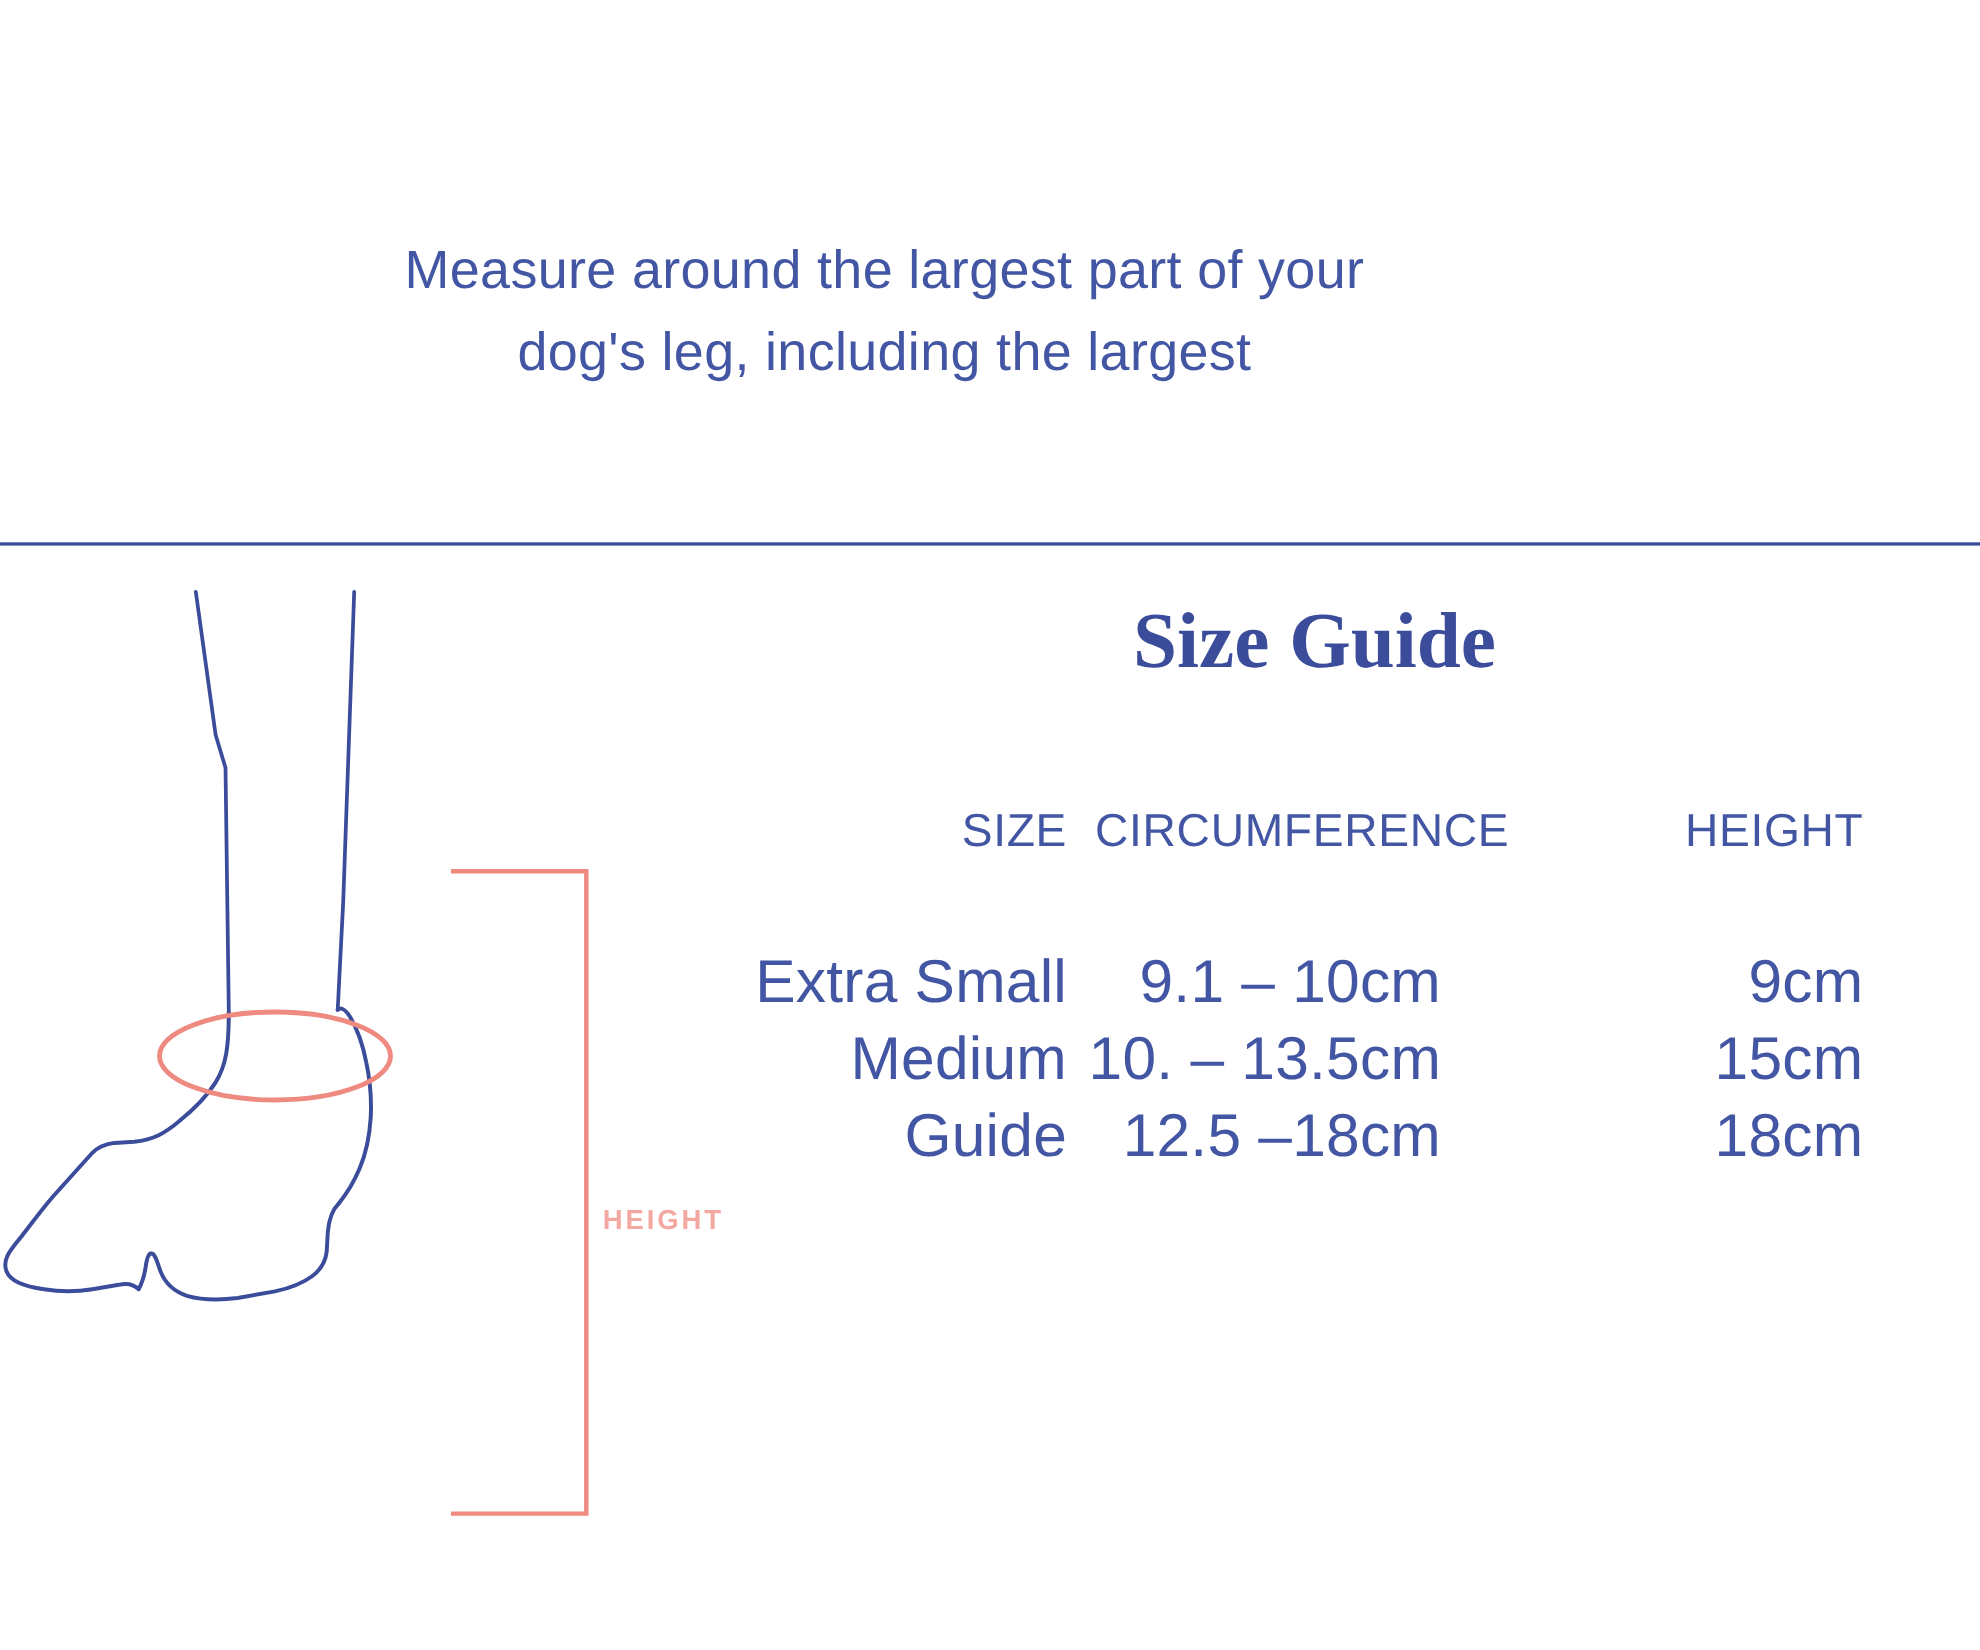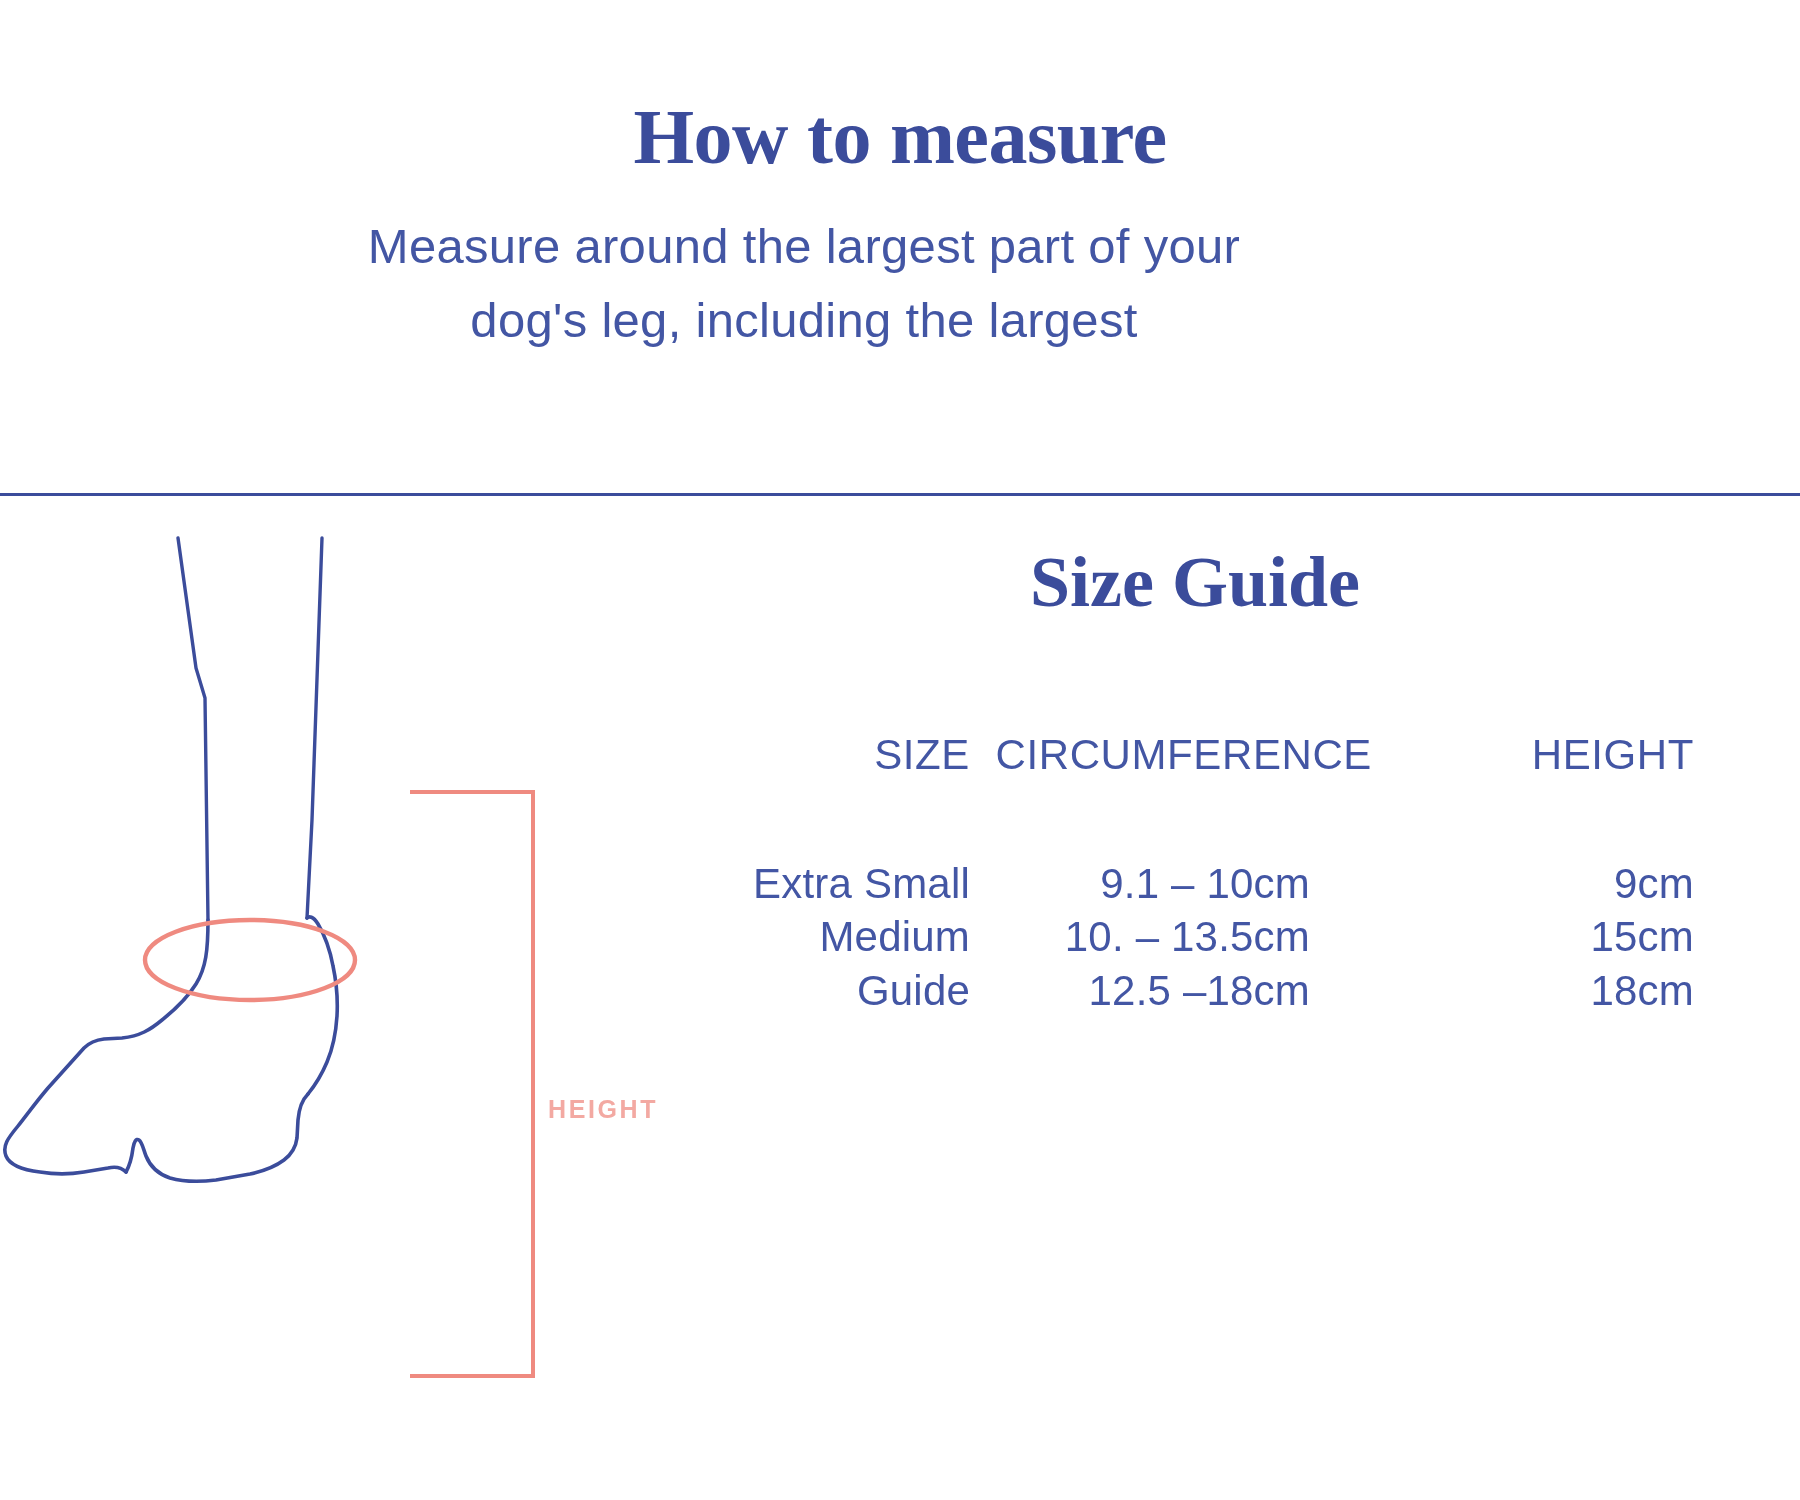--- a/index.html
+++ b/index.html
@@ -90,36 +90,35 @@
     vertical-align:top;
     text-align:right;
   }
   #size-table th {
     font-size:42px;
     letter-spacing:0.6px;
     padding-bottom:78px;
     font-weight:300;
   }
   #size-table td {
-    font-size:42px;
+    font-size:55px;
     line-height:1.28;
     letter-spacing:0.2px;
   }
   .col-size   { text-align:left;  width:330px; }
   .col-circ   { text-align:right; width:460px; padding-right:120px !important; }
   .col-height { text-align:right; width:320px; }
   #size-table th.col-circ { padding-right:58px !important; }
   #size-table th.col-height { padding-right:56px !important; }
   #size-table td.col-height { padding-right:56px !important;margin-top:28px; }
 </style>
 </head>
 <body>
 
 <div id="header">
-  <h1 id="page-title">How to measure</h1>
   <div id="subtitle">
     <span>Measure around the largest part of your</span>
     <span>dog's leg, including the largest</span>
   </div>
 </div>
 <div id="divider"></div>
 
 <div id="illustration">
   <svg width="700" height="900" viewBox="0 0 700 900" xmlns="http://www.w3.org/2000/svg">
 

